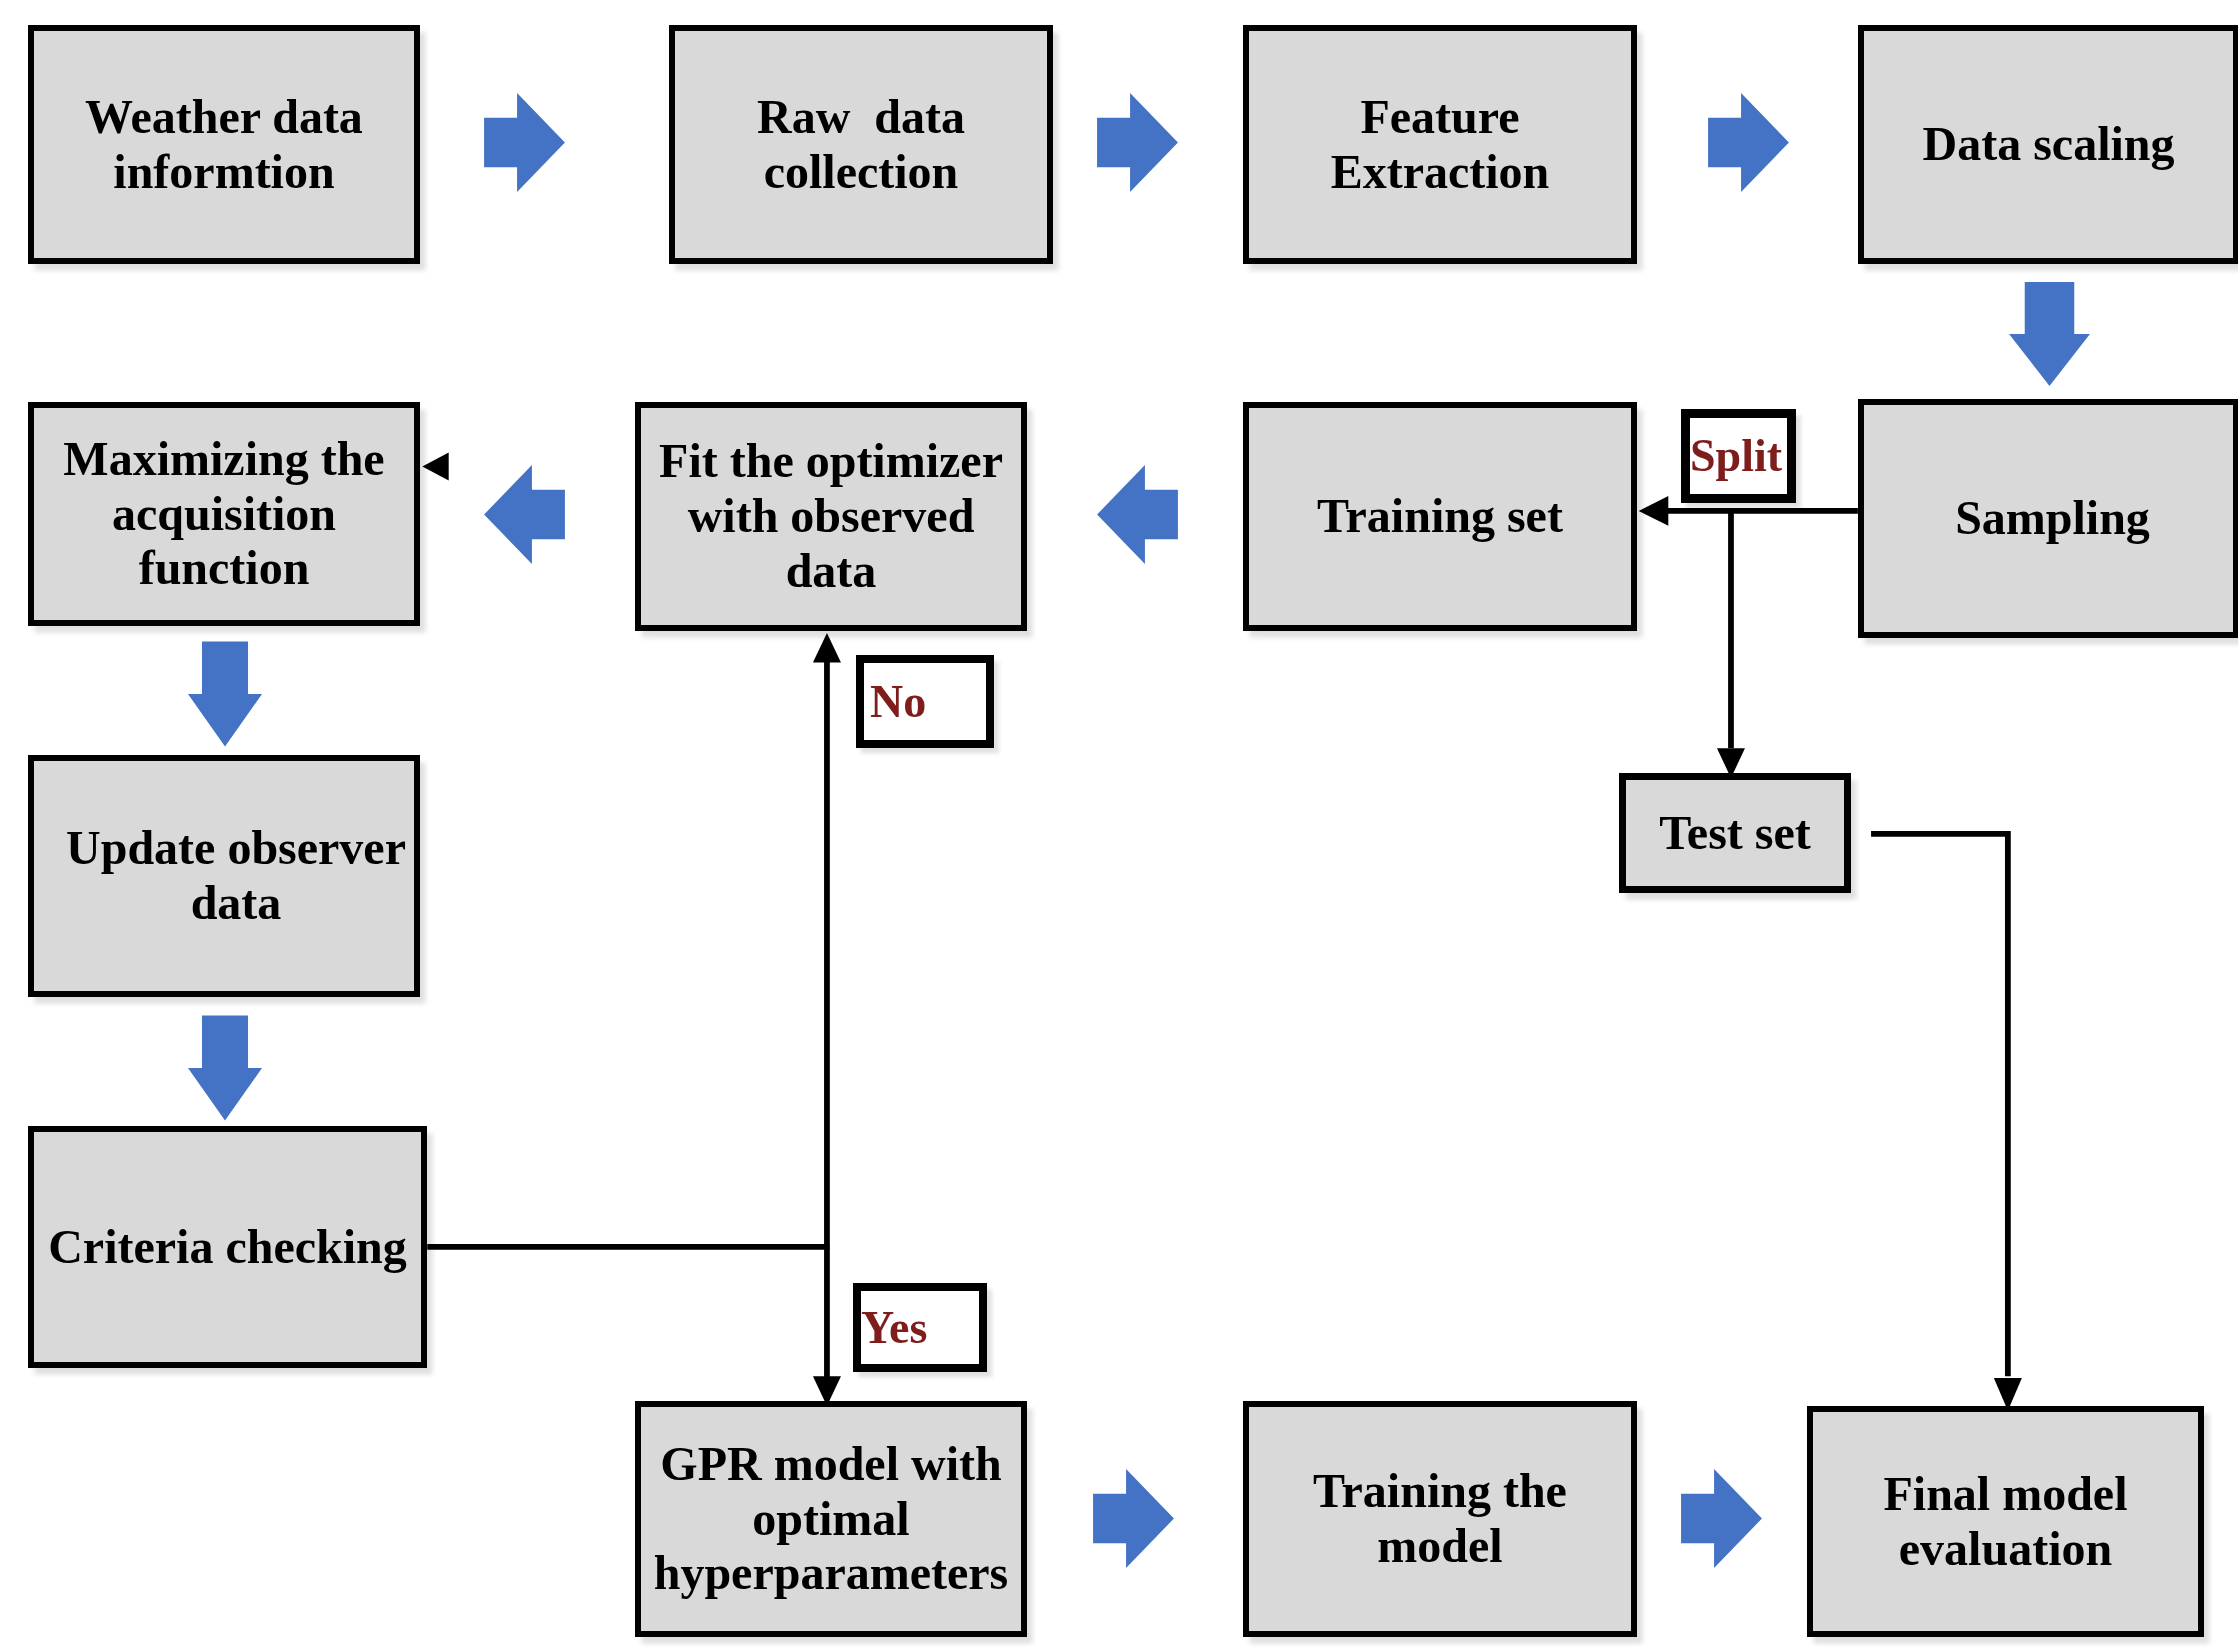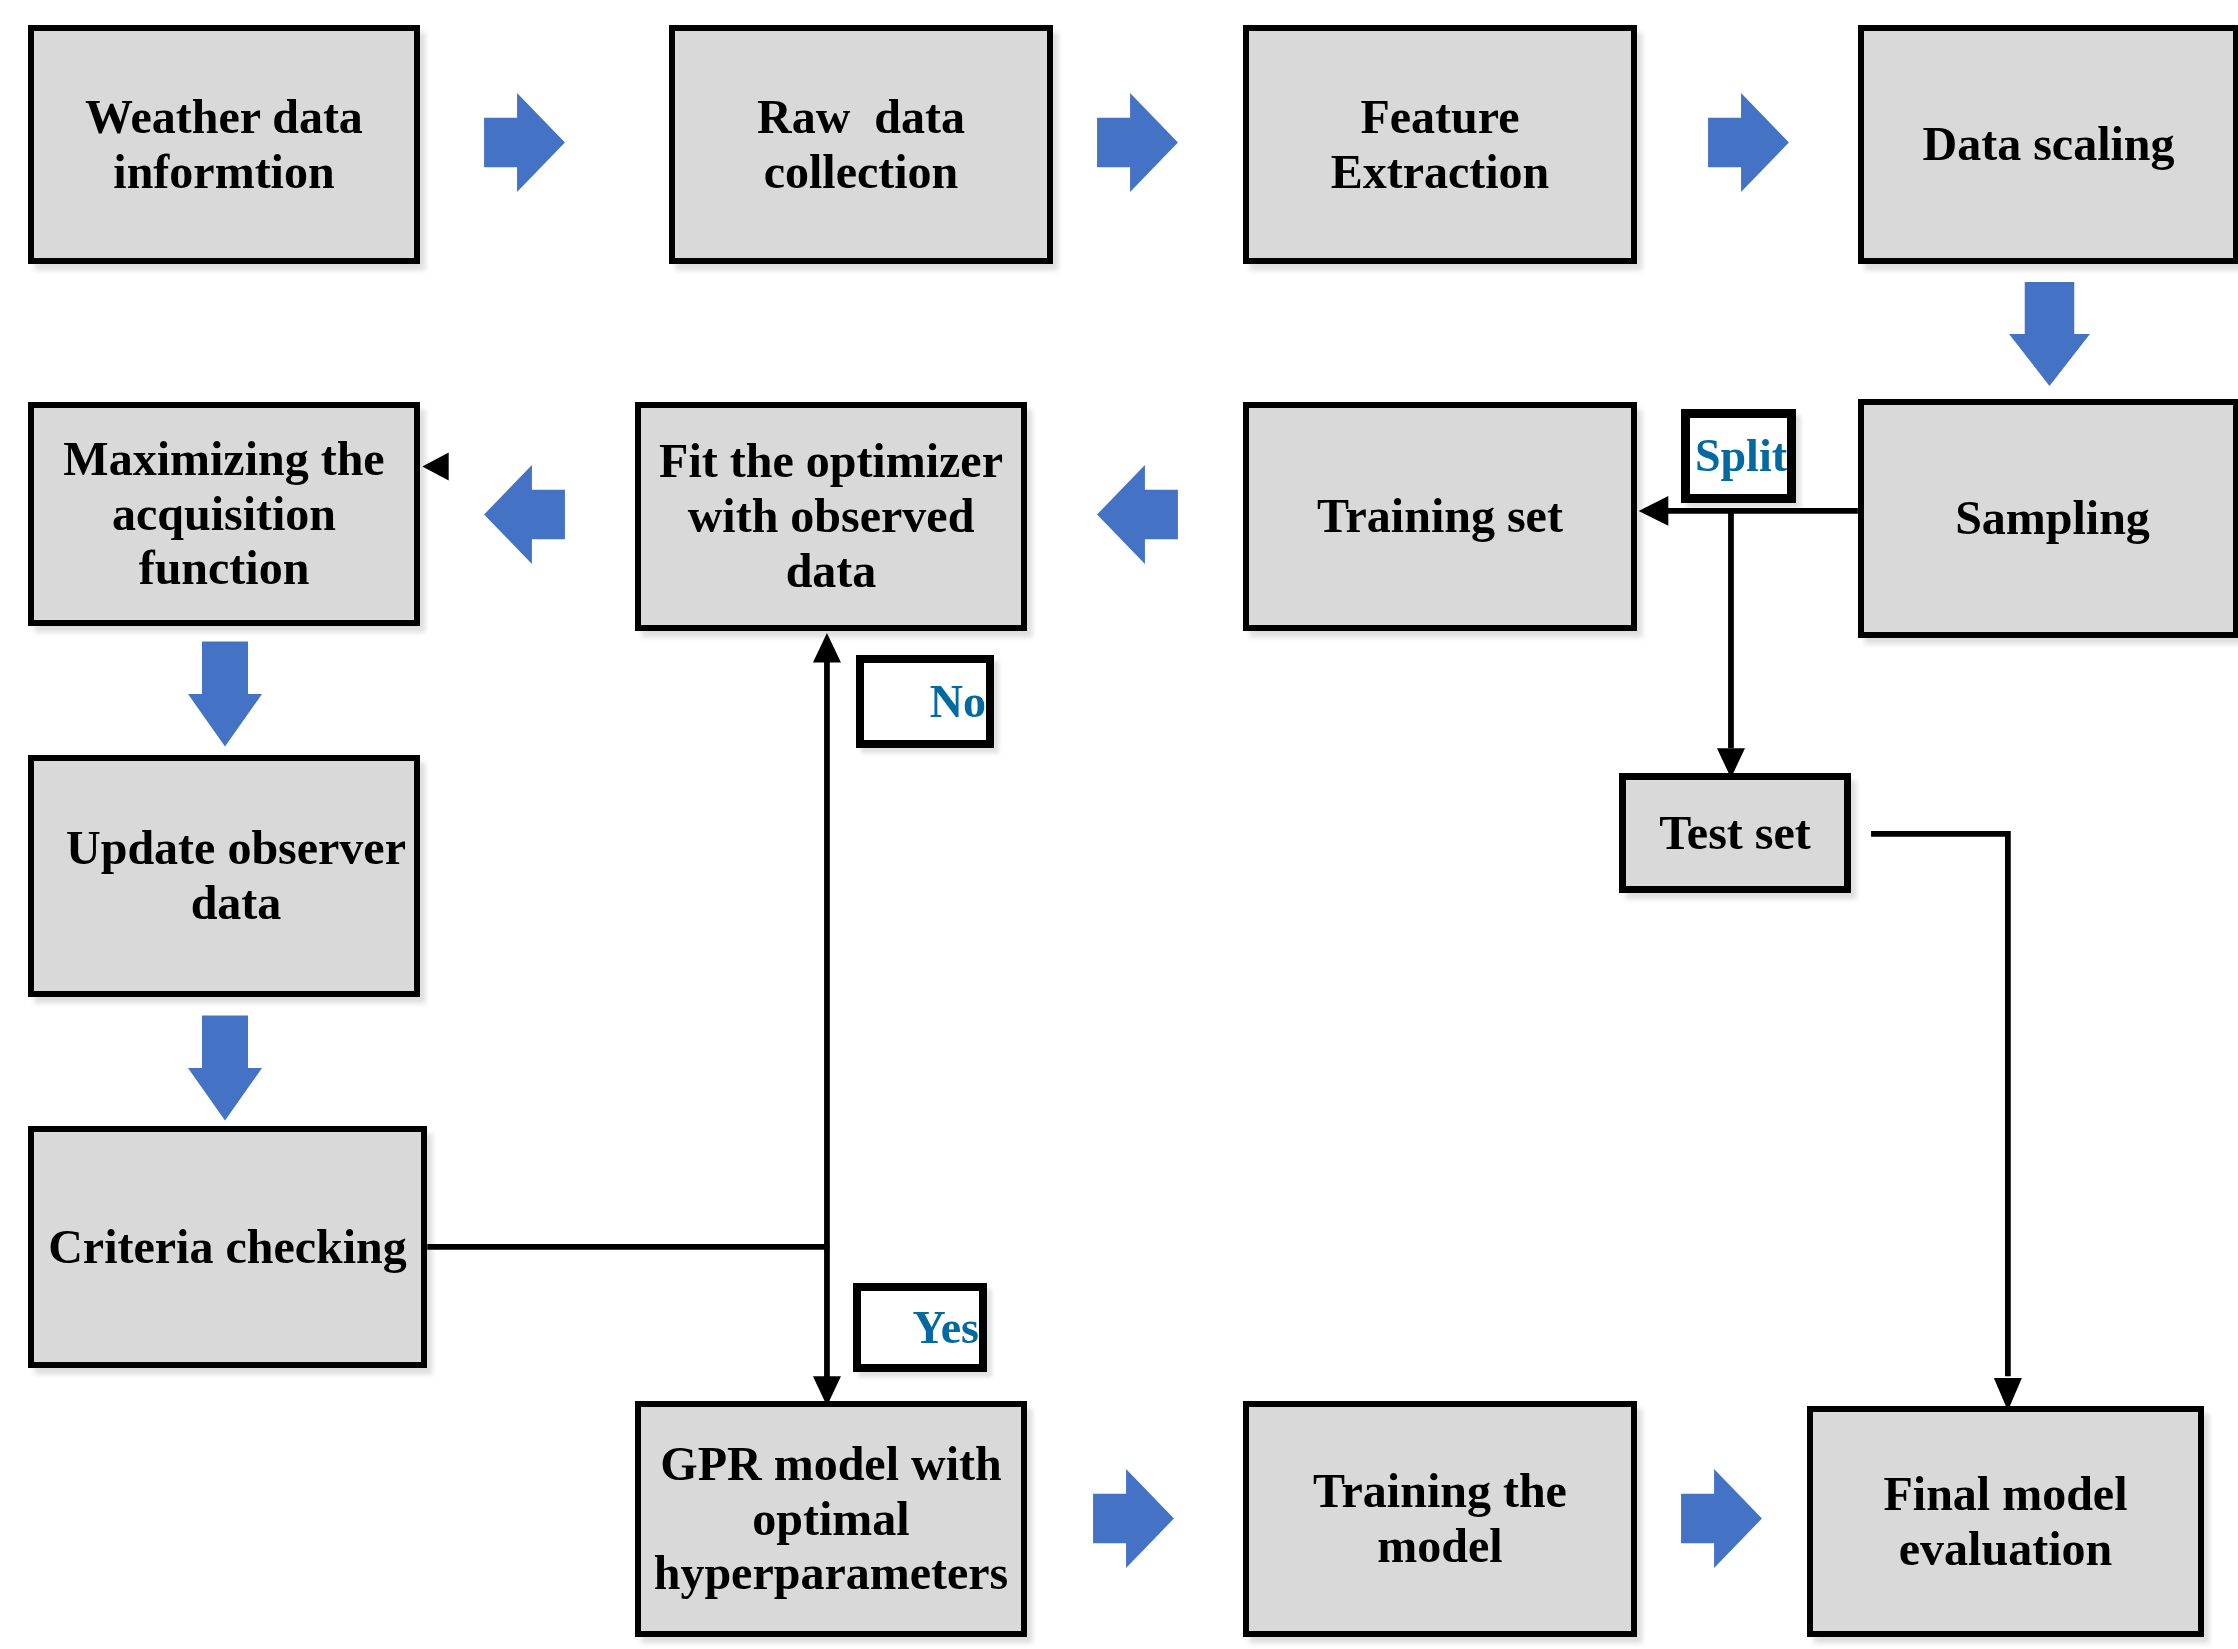--- a/index.html
+++ b/index.html
@@ -19,23 +19,23 @@
     text-align:center;
     font-weight:bold;font-size:48px;line-height:1.14;color:#000;
     box-shadow:5.8px 6.6px 5px rgba(0,0,0,0.13);
     z-index:2;
   }
   .label-box{
     position:absolute;
     box-sizing:border-box;
     background:var(--labelfill,#ffffff);
     border:8.2px solid var(--stroke,#000000);
-    display:flex;align-items:center;justify-content:flex-end;
+    display:flex;align-items:center;justify-content:flex-start;
     text-align:center;
-    font-weight:bold;font-size:46px;line-height:1;color:#0369a1;
+    font-weight:bold;font-size:46px;line-height:1;color:#7f1d1d;
     box-shadow:5px 5.8px 4.1px rgba(0,0,0,0.12);
     z-index:3;
   }
   .line{display:block;white-space:pre-wrap;}
   .flow-arrow{position:absolute;z-index:2;color:var(--blue,#4472c4);}
   .flow-arrow svg{display:block;}
   .flow-arrow polygon{fill:currentColor;}
   #connector-layer{position:absolute;left:0;top:0;z-index:1;}
   #connector-layer path{stroke:#000;stroke-width:7;fill:none;}
   #connector-layer polygon{fill:#000;}

